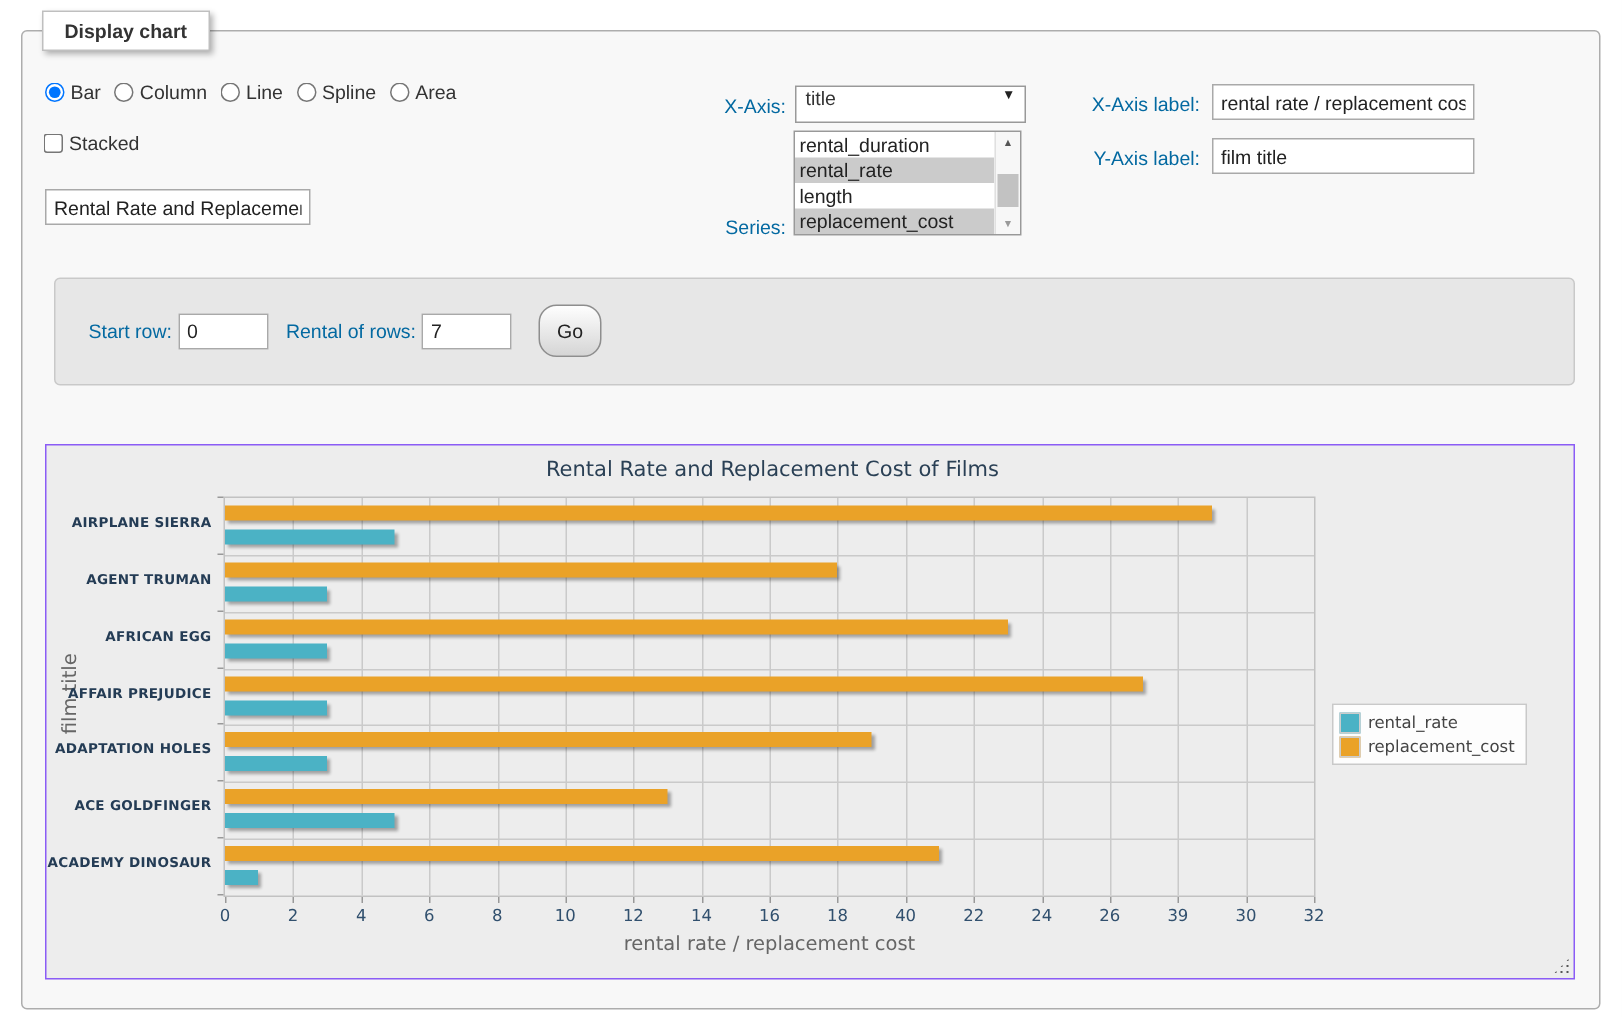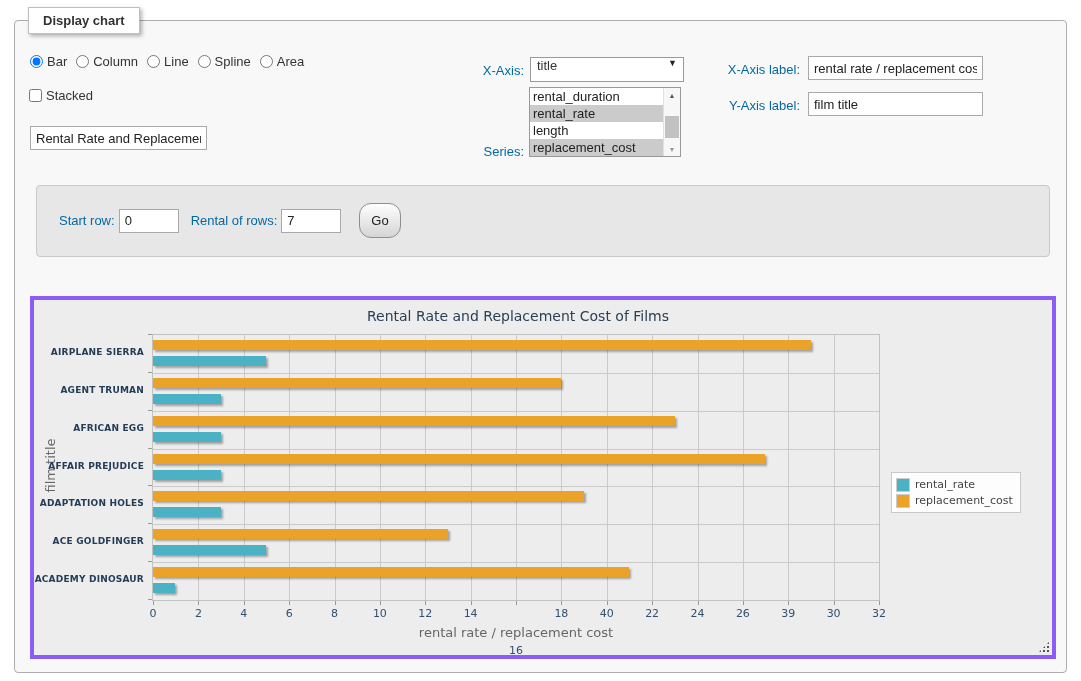--- a/index.html
+++ b/index.html
@@ -49,21 +49,21 @@
               border:1px solid #c9c9c9;border-radius:4px;}
   .rows-inner{position:absolute;left:22px;top:21px;height:27px;display:flex;align-items:center;}
   .rows-inner .num{width:60px;margin-left:4px;}
   .gap1{width:12px;}
   .go-btn{margin-left:18px;height:35px;padding:0 11px;border:1px solid #8e8e8e;border-radius:12px;
           background:linear-gradient(#fefefe,#d5d5d5);font:13px "Liberation Sans",sans-serif;
           color:#222;display:flex;align-items:center;cursor:default;}
 
   
   .chart-box{left:30px;top:296px;width:1018px;height:355px;background:#ededed;
-             border:4px solid #8b5cf6;font-family:"DejaVu Sans",sans-serif;}
+             border:1px solid #8b5cf6;font-family:"DejaVu Sans",sans-serif;}
   .chart-title{position:absolute;left:0;top:8px;width:968px;text-align:center;
                font-size:14px;color:#2a4055;}
   .plot{position:absolute;left:118px;top:34px;width:728px;height:267px;
         border:1px solid #c2c2c2;box-sizing:border-box;}
   .vgrid{position:absolute;top:0;bottom:0;width:1px;background:#cacaca;}
   .hgrid{position:absolute;left:0;right:0;height:1px;background:#cacaca;}
   .bar{position:absolute;height:10px;box-shadow:2px 2px 2px rgba(0,0,0,.32);}
   .cat-lbl{position:absolute;left:0;width:110px;text-align:right;font-size:9px;
            font-weight:bold;color:#243c55;letter-spacing:.2px;}
   .ytick{position:absolute;left:114px;width:4px;height:1px;background:#999;}
@@ -237,21 +237,21 @@
       <div class="xtick-lbl" style="left: 237.125px;">6</div>
       <div class="xtick" style="left: 300.5px;"></div>
       <div class="xtick-lbl" style="left: 282.5px;">8</div>
       <div class="xtick" style="left: 345.875px;"></div>
       <div class="xtick-lbl" style="left: 327.875px;">10</div>
       <div class="xtick" style="left: 391.25px;"></div>
       <div class="xtick-lbl" style="left: 373.25px;">12</div>
       <div class="xtick" style="left: 436.625px;"></div>
       <div class="xtick-lbl" style="left: 418.625px;">14</div>
       <div class="xtick" style="left: 482px;"></div>
-      <div class="xtick-lbl" style="left: 464px; margin-top: 37px;">16</div>
+      <div class="xtick-lbl" style="left: 464px;">16</div>
       <div class="xtick" style="left: 527.375px;"></div>
       <div class="xtick-lbl" style="left: 509.375px;">18</div>
       <div class="xtick" style="left: 572.75px;"></div>
       <div class="xtick-lbl" style="left: 554.75px;">40</div>
       <div class="xtick" style="left: 618.125px;"></div>
       <div class="xtick-lbl" style="left: 600.125px;">22</div>
       <div class="xtick" style="left: 663.5px;"></div>
       <div class="xtick-lbl" style="left: 645.5px;">24</div>
       <div class="xtick" style="left: 708.875px;"></div>
       <div class="xtick-lbl" style="left: 690.875px;">26</div>

